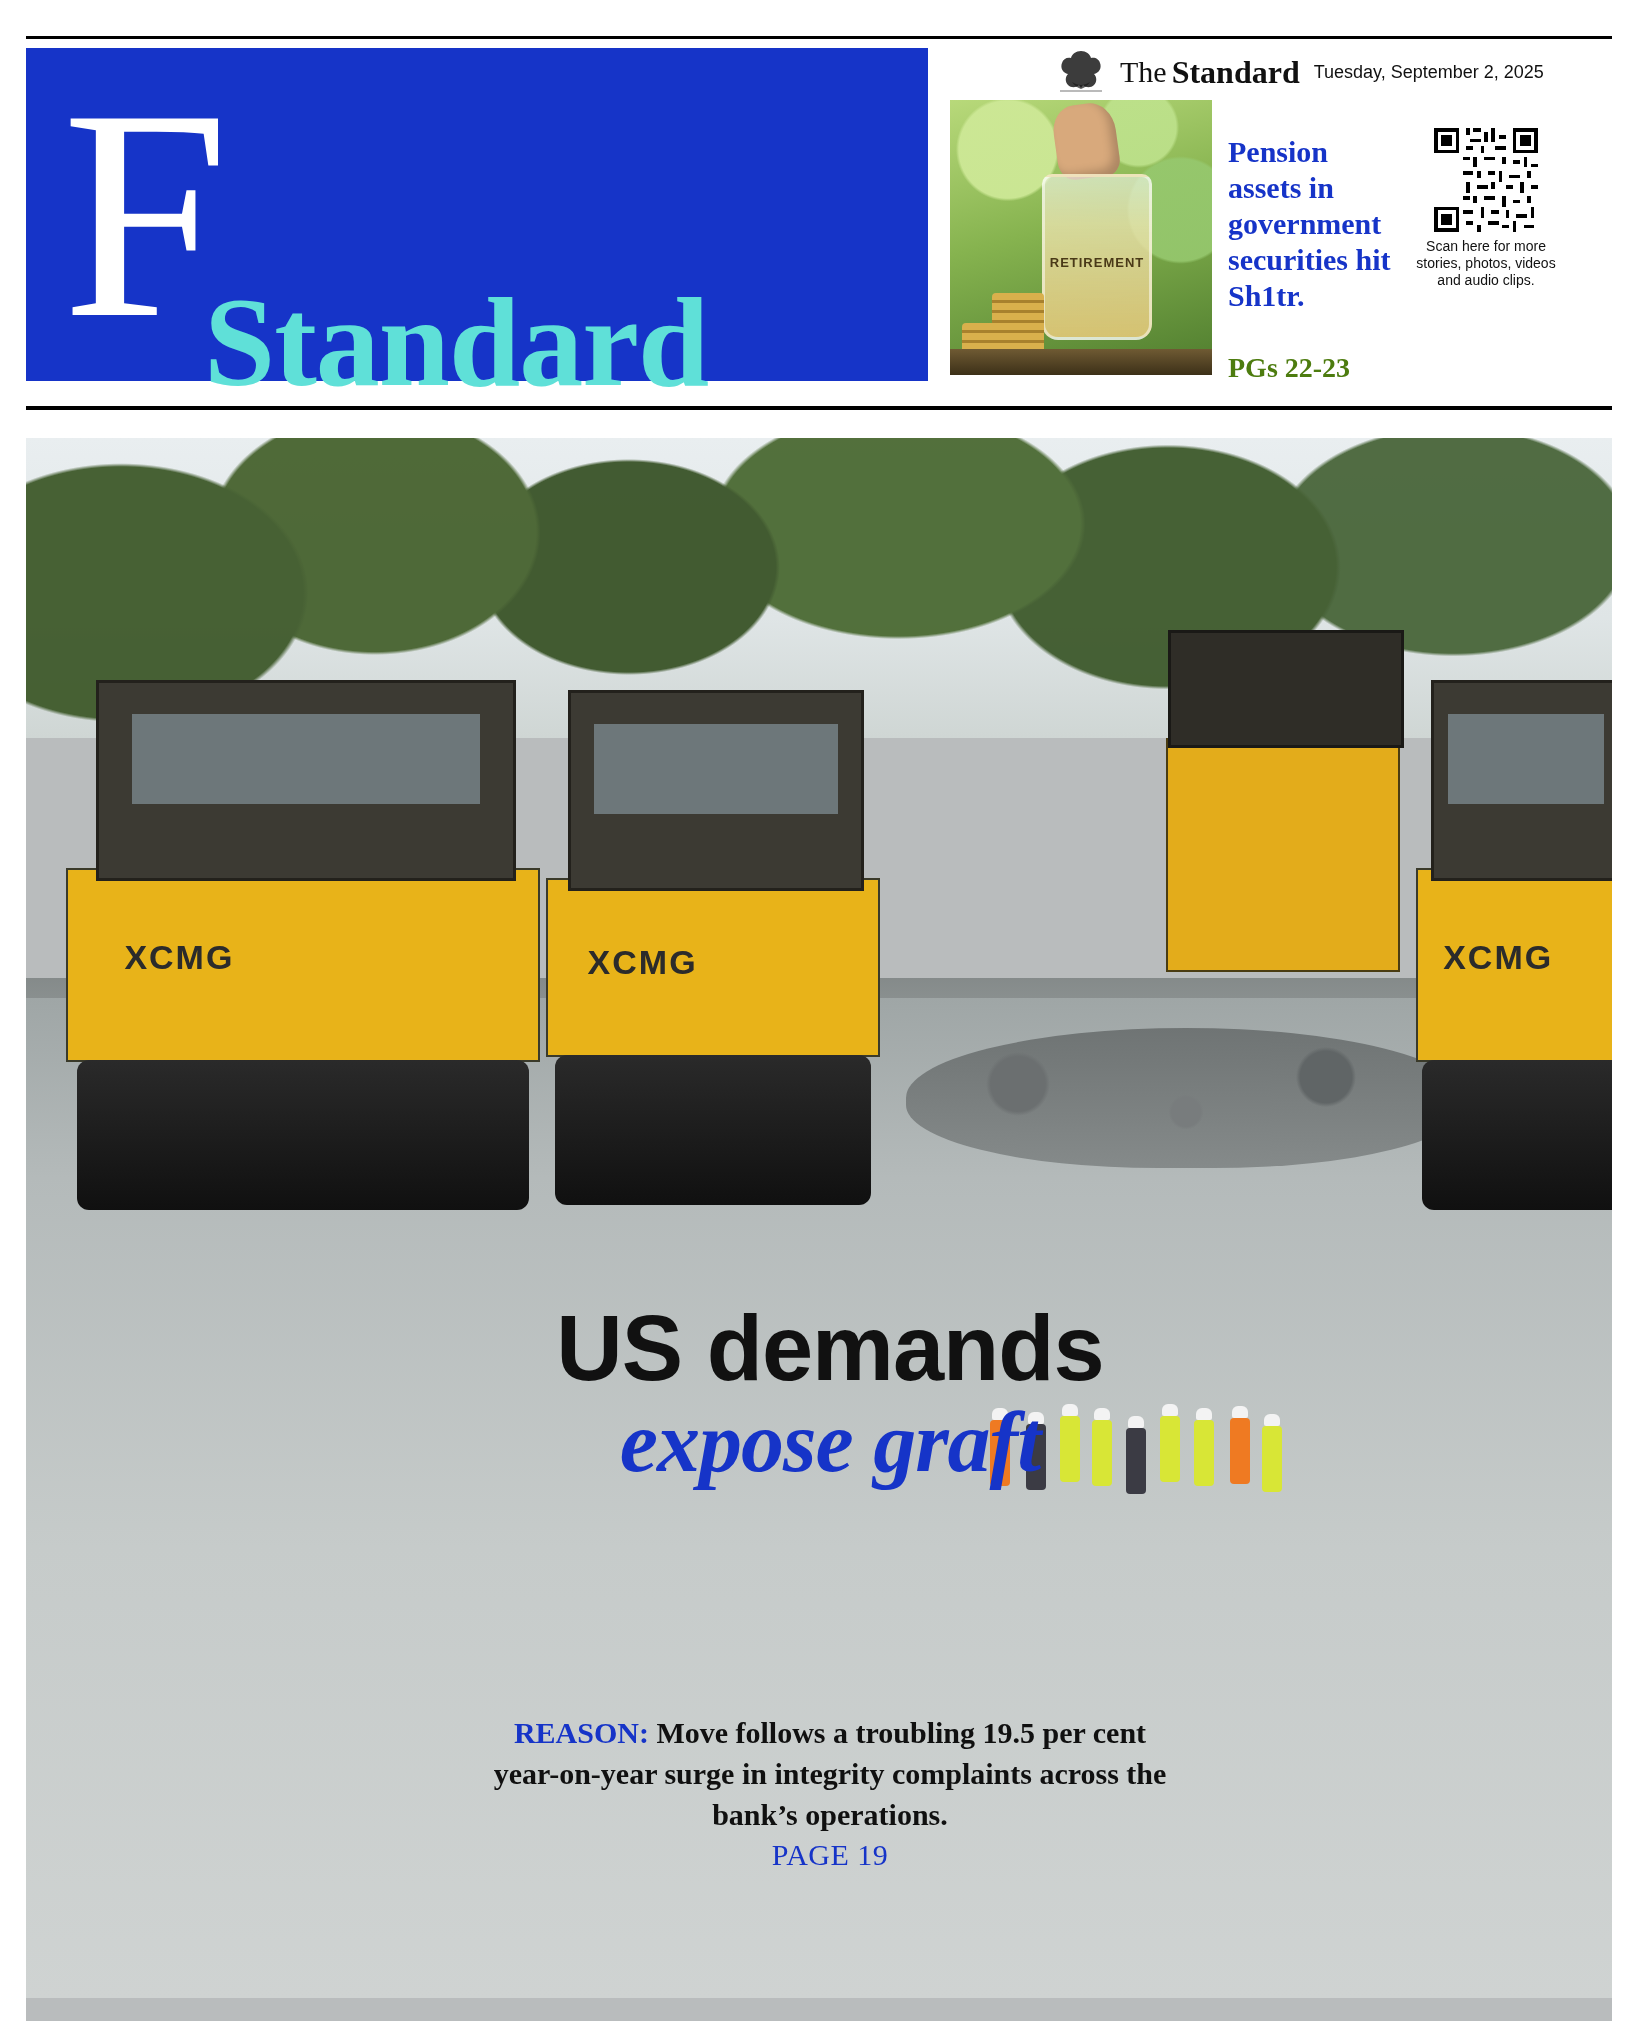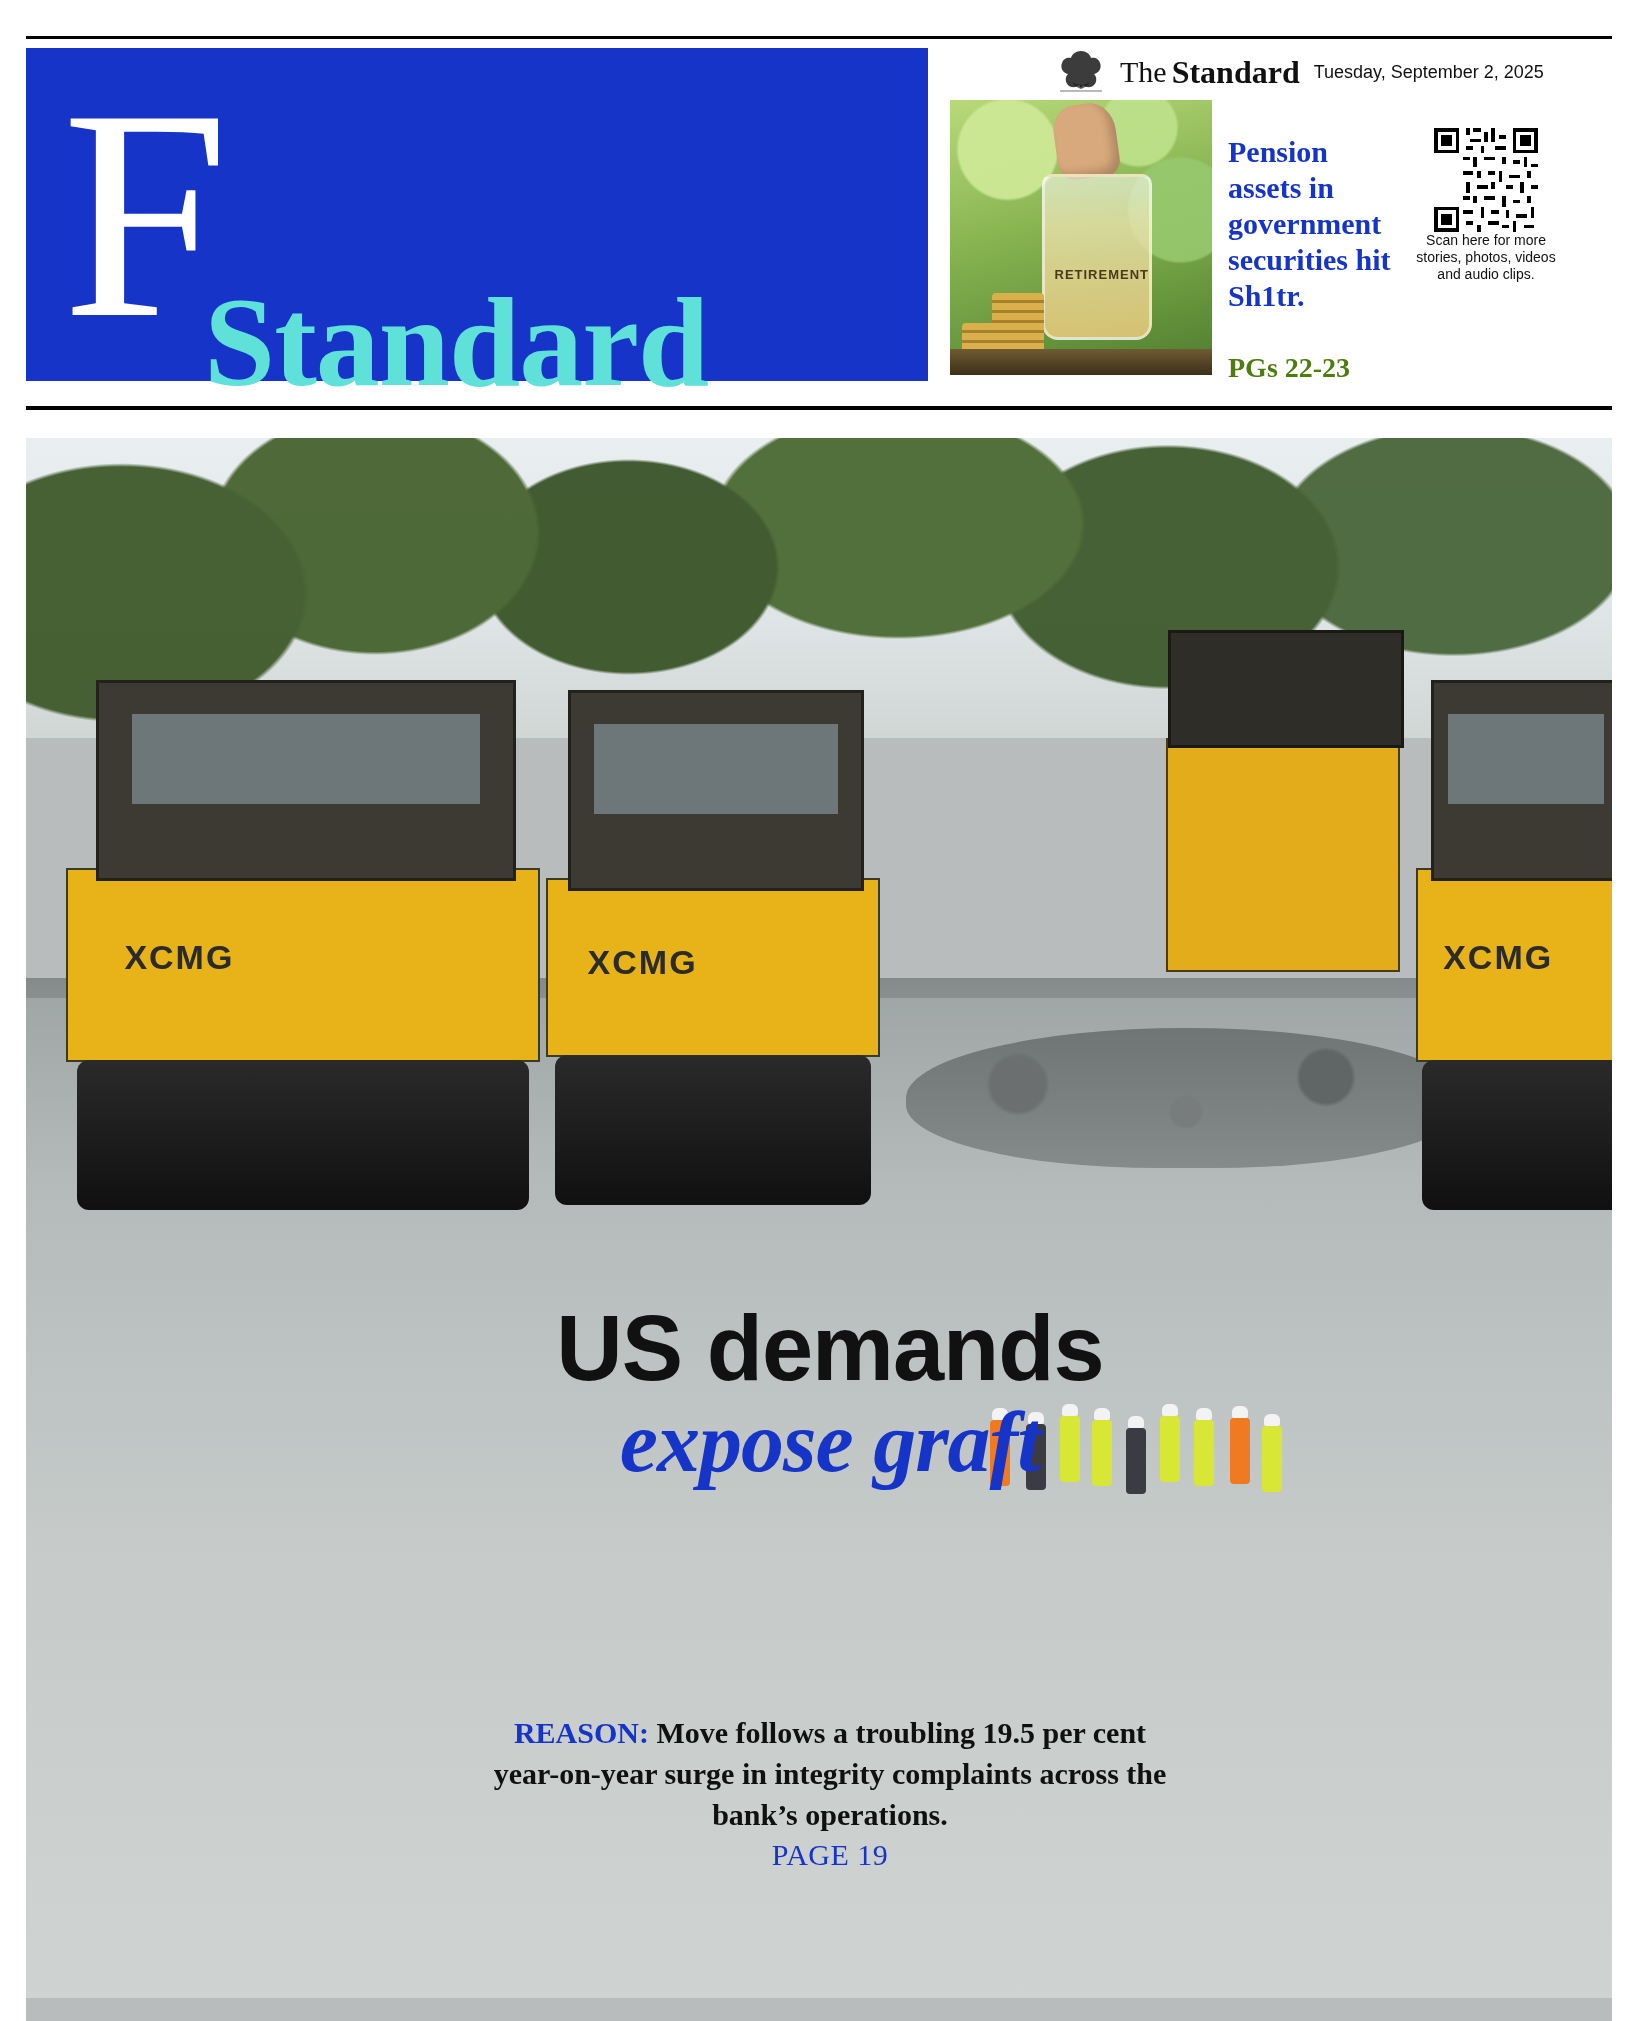--- a/index.html
+++ b/index.html
@@ -146,23 +146,23 @@
   .promo-photo .jar {
     position: absolute;
     left: 92px; top: 74px;
     width: 104px; height: 160px;
     background: linear-gradient(180deg, rgba(255,255,255,.55), rgba(240,230,180,.75) 30%, rgba(226,200,120,.9));
     border: 3px solid rgba(255,255,255,.5);
     border-radius: 10px 10px 16px 16px;
   }
   .promo-photo .jar-label {
     position: absolute;
-    left: 0; top: 90px;
+    left: 0; top: 78px;
     width: 100%;
-    text-align: right;
+    text-align: center;
     font-family: "Liberation Sans", sans-serif;
     font-size: 13px;
     letter-spacing: 1px;
     color: #4a3a18;
     font-weight: 700;
   }
   .promo-photo .coins-a {
     position: absolute;
     left: 42px; bottom: 18px;
     width: 52px; height: 64px;
@@ -208,20 +208,21 @@
     top: 128px;
     left: 1434px;
     width: 110px;
   }
   .qr {
     width: 104px;
     height: 104px;
     display: block;
   }
   .qr-caption {
+    margin-top: 6px;
     width: 148px;
     margin-left: -22px;
     text-align: center;
     font-family: "Liberation Sans", sans-serif;
     font-size: 14px;
     line-height: 17px;
     color: #111;
   }
 
   

